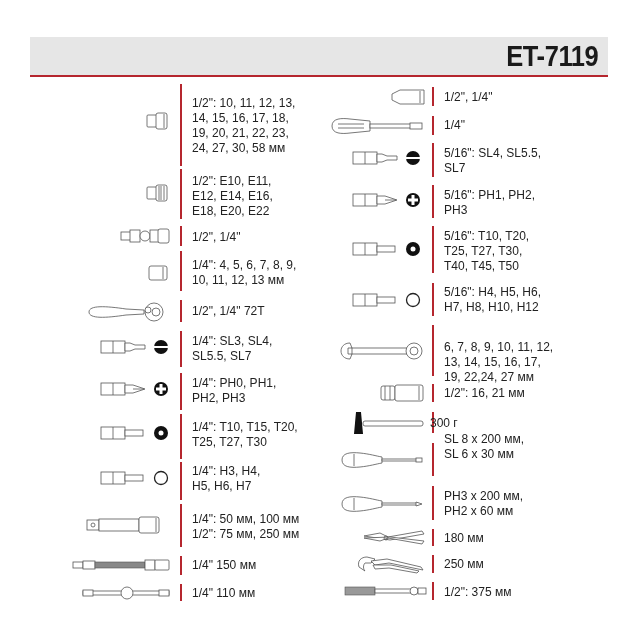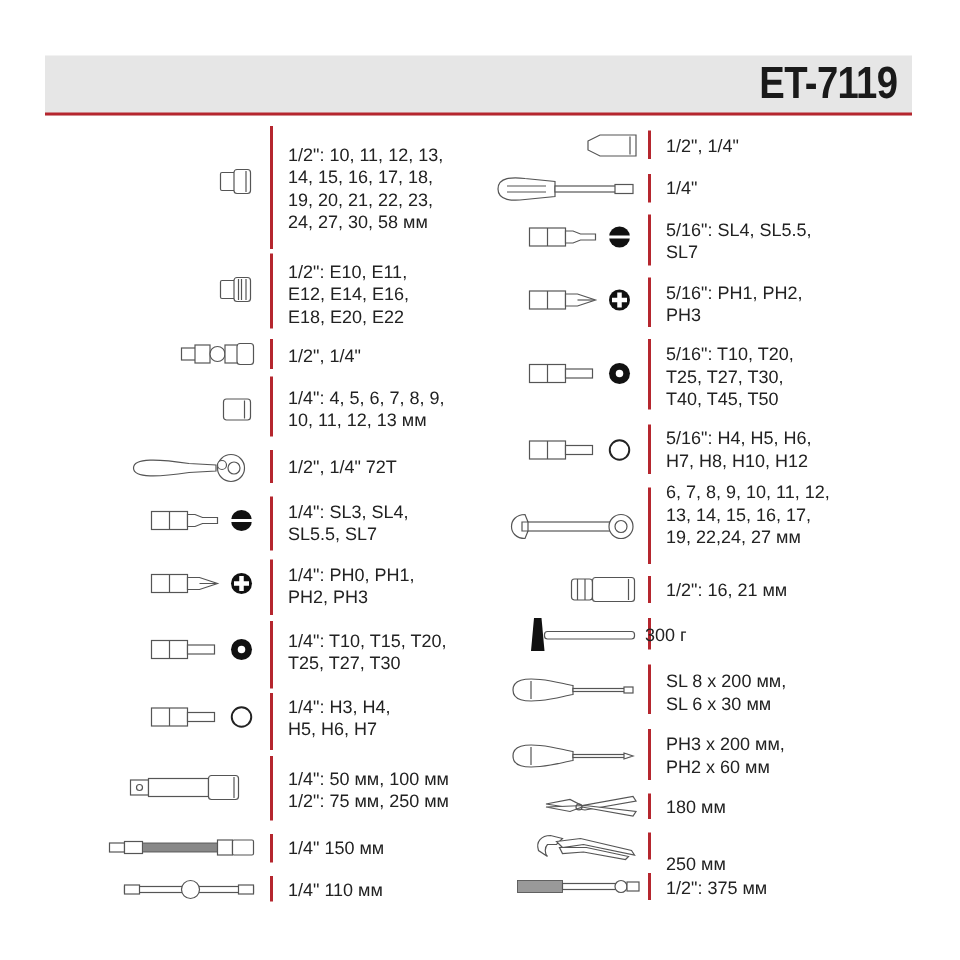--- a/index.html
+++ b/index.html
@@ -282,21 +282,21 @@
 
 <div class="sep" style="left:432px;top:325px;height:51px"></div>
 <div class="icon" style="left:340px;top:341px">
   <svg width="84" height="20">
       <path class="ln" d="M10 2 C4 2 1 6 1 10 C1 14 4 18 10 18 L12 13 L8 13 L8 7 L12 7 Z"></path>
       <rect class="ln" x="12" y="7" width="55" height="6"></rect>
       <circle class="ln" cx="74" cy="10" r="8"></circle>
       <circle class="lnf" cx="74" cy="10" r="4"></circle>
     </svg>
 </div>
-<div class="txt" style="left:444px;top:321px">
+<div class="txt" style="left:444px;top:340px">
   <div>6, 7, 8, 9, 10, 11, 12,</div>
     <div>13, 14, 15, 16, 17,</div>
     <div>19, 22,24, 27 мм</div>
 </div>
 
 <div class="sep" style="left:432px;top:384px;height:18px"></div>
 <div class="icon" style="left:380px;top:384px">
   <svg width="46" height="18">
       <rect class="ln" x="1" y="2" width="14" height="14" rx="2"></rect>
       <line class="lnf" x1="5" y1="2" x2="5" y2="16"></line>
@@ -322,21 +322,21 @@
 
 <div class="sep" style="left:432px;top:443px;height:33px"></div>
 <div class="icon" style="left:340px;top:450px">
   <svg width="86" height="20">
       <path class="ln" d="M2 10 C2 3 10 2 20 3 C30 4 36 6 42 7 L42 13 C36 14 30 16 20 17 C10 18 2 17 2 10 Z"></path>
       <line class="lnf" x1="14" y1="4" x2="14" y2="16"></line>
       <rect class="ln" x="42" y="9" width="36" height="2"></rect>
       <rect class="ln" x="76" y="8" width="6" height="4"></rect>
     </svg>
 </div>
-<div class="txt" style="left:444px;top:447px">
+<div class="txt" style="left:444px;top:432px">
   <div>SL 8 x 200 мм,</div>
     <div>SL 6 x 30 мм</div>
 </div>
 
 <div class="sep" style="left:432px;top:486px;height:34px"></div>
 <div class="icon" style="left:340px;top:494px">
   <svg width="86" height="20">
       <path class="ln" d="M2 10 C2 3 10 2 20 3 C30 4 36 6 42 7 L42 13 C36 14 30 16 20 17 C10 18 2 17 2 10 Z"></path>
       <line class="lnf" x1="14" y1="4" x2="14" y2="16"></line>
       <rect class="ln" x="42" y="9" width="36" height="2"></rect>
@@ -361,21 +361,21 @@
 </div>
 
 <div class="sep" style="left:432px;top:555px;height:18px"></div>
 <div class="icon" style="left:355px;top:553px">
   <svg width="72" height="22">
       <path class="ln" d="M4 14 C2 8 6 4 12 4 L20 6 L16 10 L10 10 C8 12 8 16 10 18 Z"></path>
       <path class="ln" d="M16 8 L32 6 L66 14 L68 17 L34 10 L20 12 Z"></path>
       <path class="ln" d="M18 12 L36 12 L64 18 L62 20 L34 15 L20 16 Z"></path>
     </svg>
 </div>
-<div class="txt" style="left:444px;top:569px">
+<div class="txt" style="left:444px;top:557px">
   <div>250 мм</div>
 </div>
 
 <div class="sep" style="left:432px;top:582px;height:18px"></div>
 <div class="icon" style="left:344px;top:584px">
   <svg width="84" height="14">
       <rect x="1" y="3" width="30" height="8" fill="#999" stroke="#555" stroke-width="0.6"></rect>
       <rect class="ln" x="31" y="5" width="36" height="4"></rect>
       <circle class="ln" cx="70" cy="7" r="4"></circle>
       <rect class="ln" x="74" y="4" width="8" height="6"></rect>

